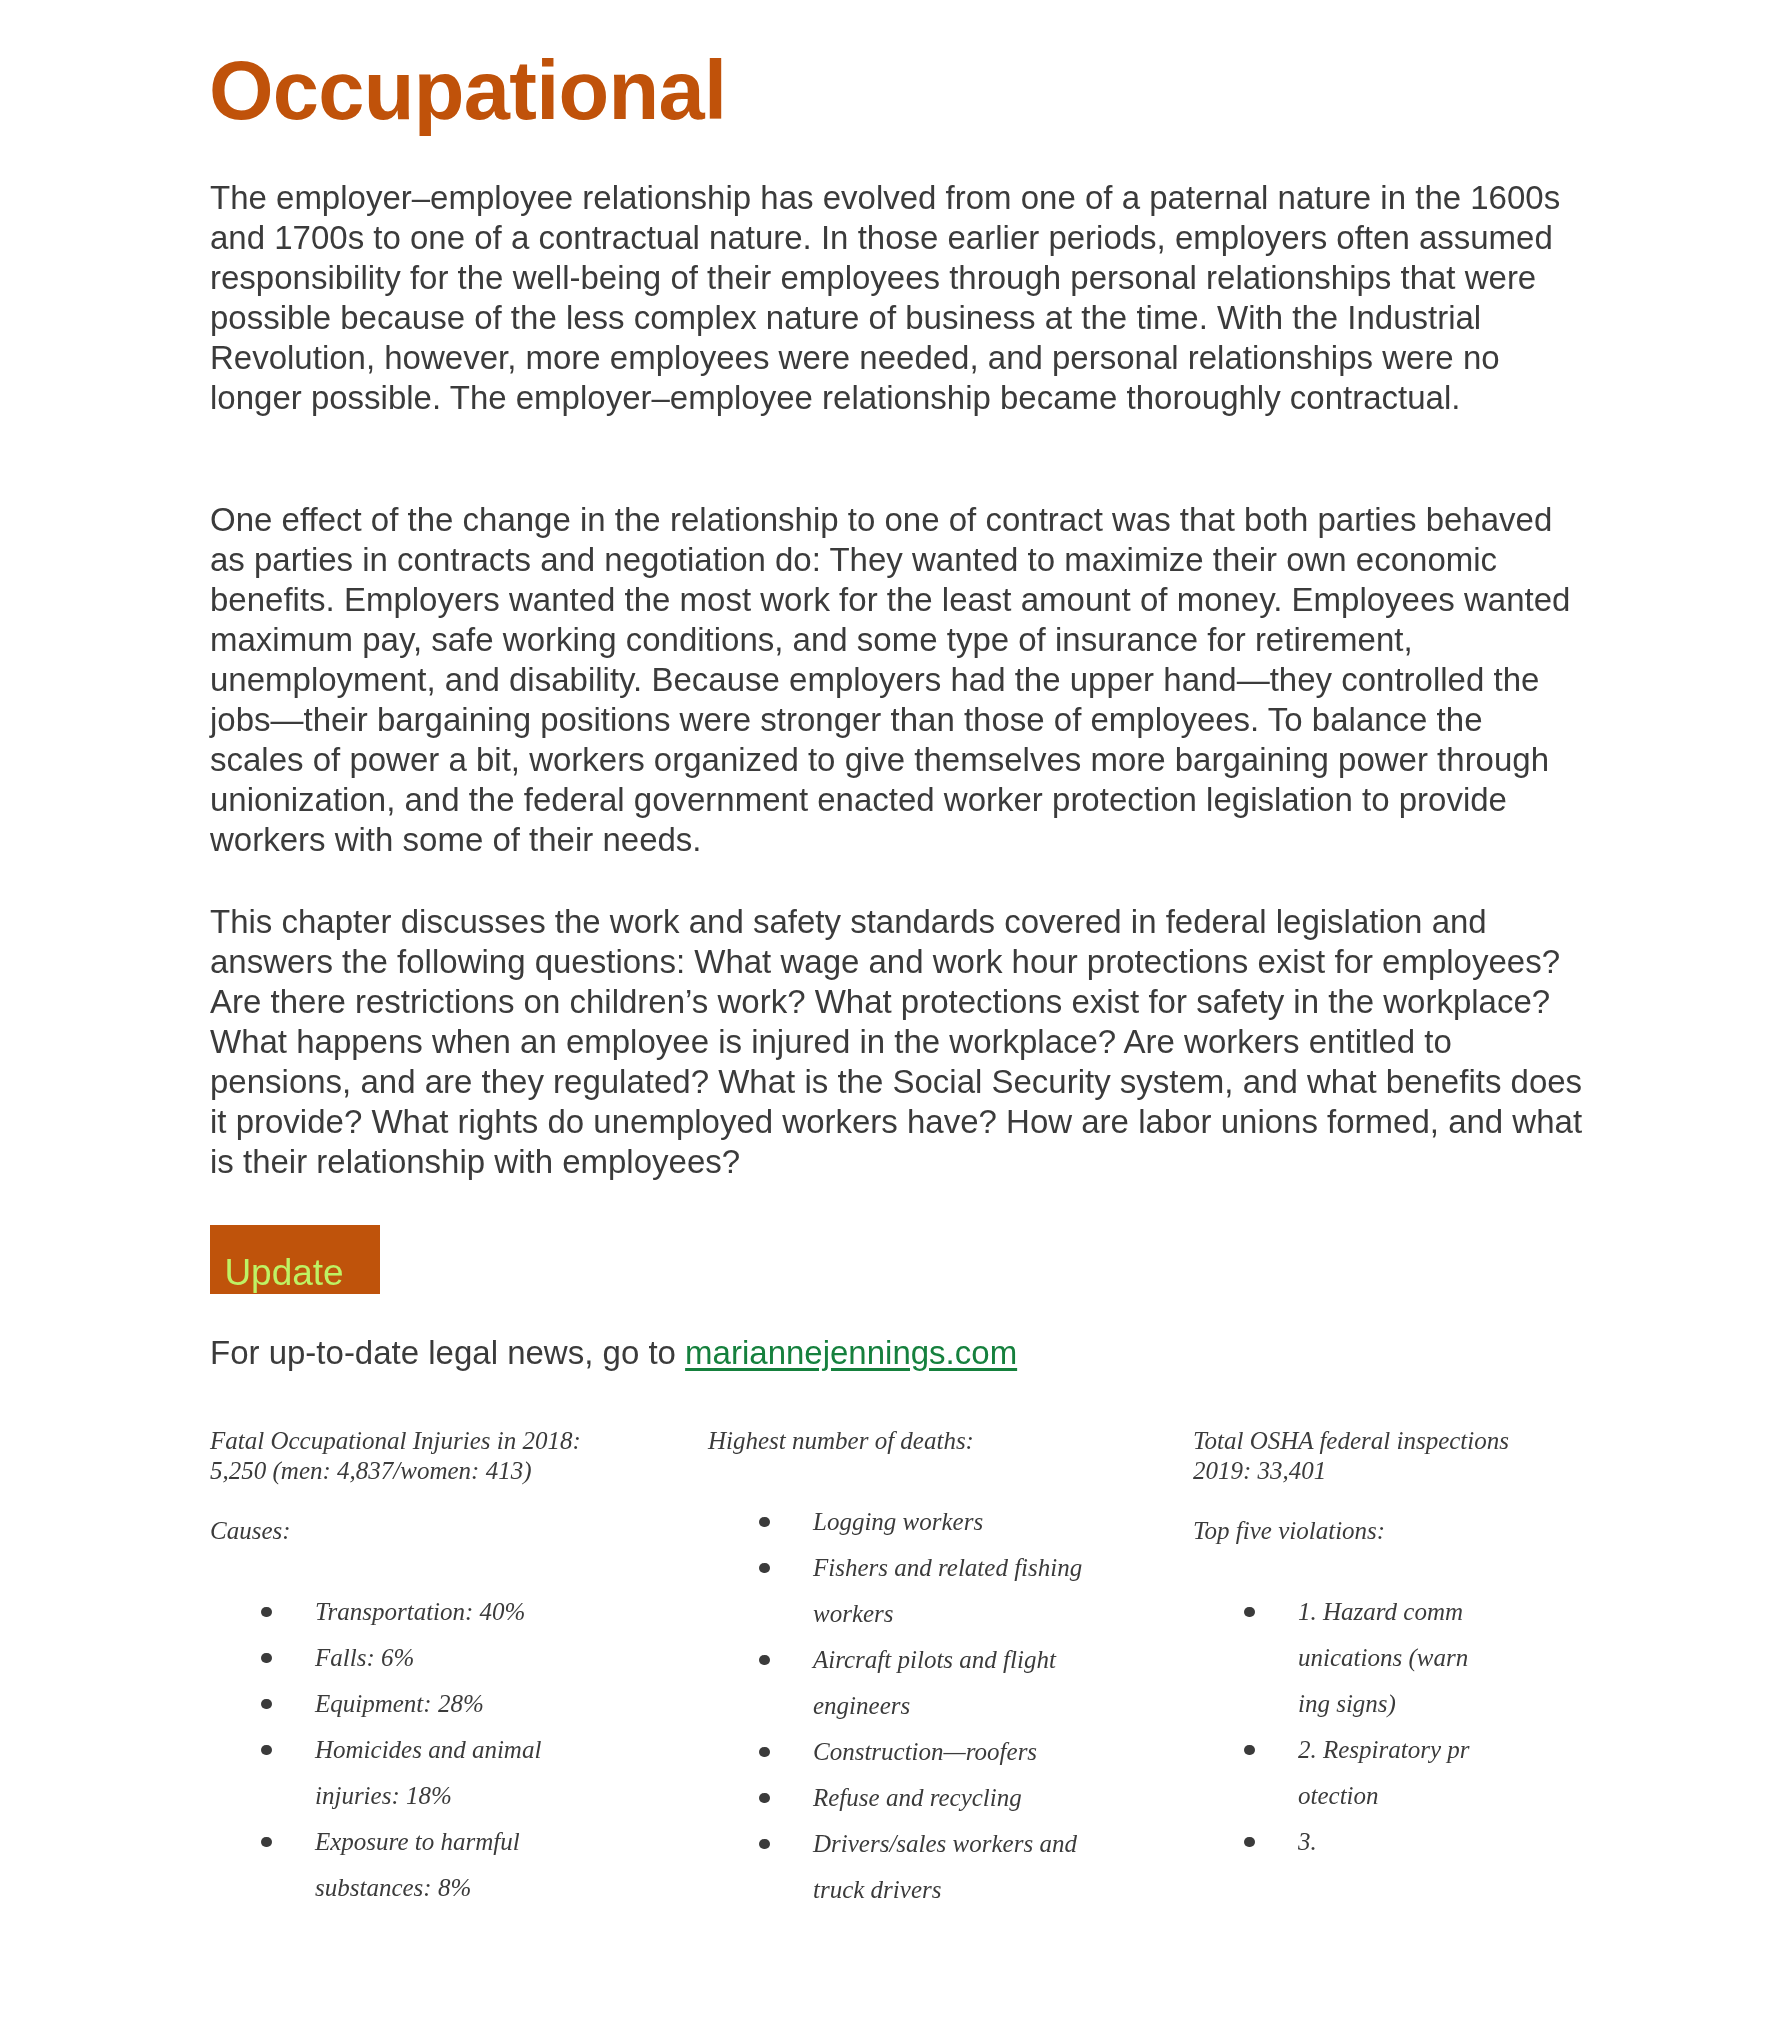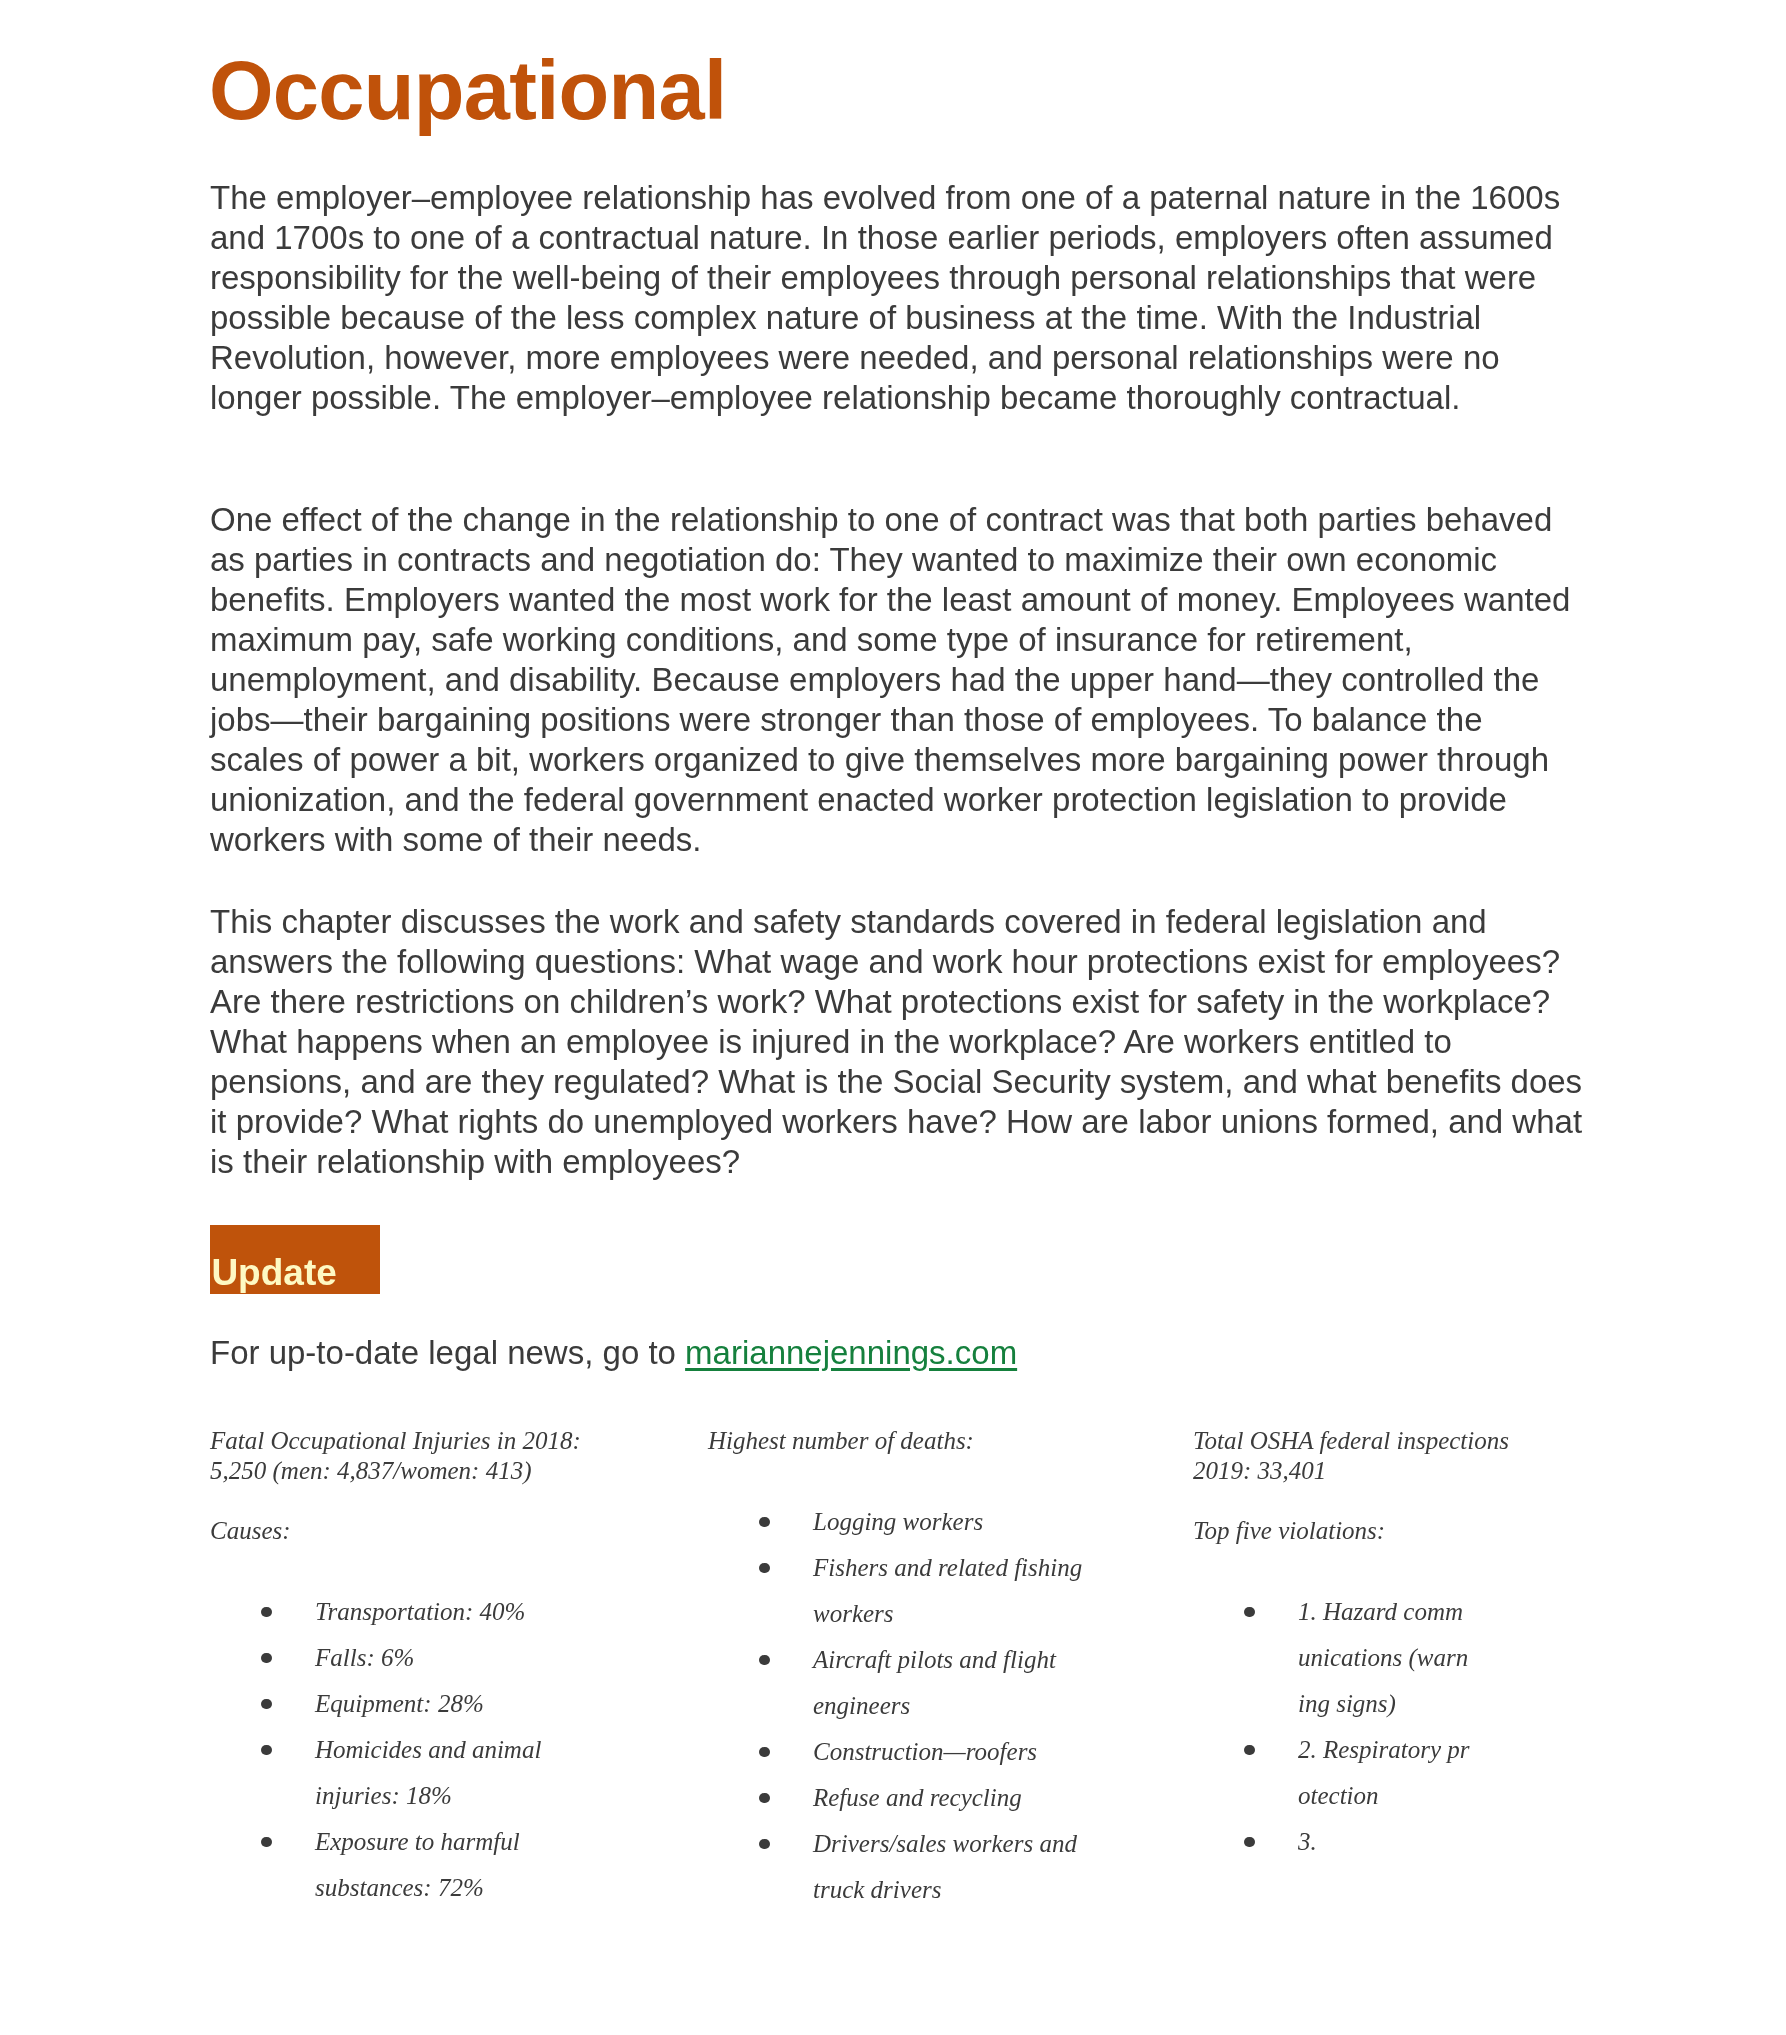--- a/index.html
+++ b/index.html
@@ -7,22 +7,22 @@
          font-family: "Liberation Sans", sans-serif; color: #3b3b3b; }
   .title { position: absolute; left: 209px; top: 49px; margin: 0;
            font-size: 83px; font-weight: bold; color: #c0520a; line-height: 1; letter-spacing: -0.7px; }
   .para { position: absolute; left: 210px; width: 1373px; margin: 0;
           font-size: 33px; line-height: 40px; color: #3b3b3b; }
   #p1 { top: 178px; }
   #p2 { top: 500px; }
   #p3 { top: 902px; }
   .update-box { position: absolute; left: 210px; top: 1225px; width: 170px; height: 69px;
                 background: #bf530b; }
-  .update-label { position: absolute; left: 1.4px; bottom: 2.8px; font-size: 37px; font-weight: bold;
-                  color: #fef9c3; line-height: 1; }
+  .update-label { position: absolute; left: 1.4px; bottom: 2.8px; font-size: 37px; font-weight: normal;
+                  color: #bef264; line-height: 1; padding-left: 13px; }
   .news { position: absolute; left: 210px; top: 1333px; font-size: 33px; line-height: 40px; }
   .news a { color: #15803d; font-weight: normal; text-decoration: underline; text-underline-offset: 4.2px; text-decoration-thickness: 2.8px; }
   .col { position: absolute; top: 1426px; font-size: 25px; font-style: italic; color: #3b3b3b; font-family: Liberation Serif, serif; }
   .col .head { margin: 0; line-height: 30px; }
   .col .sub { margin: 0; line-height: 30px; }
   .col ul { list-style: none; margin: 0; padding: 0; }
   .col li { position: relative; line-height: 46px; }
   .col li .bullet { position: absolute; width: 10.5px; height: 10.5px; border-radius: 50%; background: #3b3b3b; top: 17.5px; }
   #col1 { left: 210px; width: 448px; }
   #col1 .sub { margin-top: 30px; }
@@ -55,21 +55,21 @@
 
 <div class="col" id="col1">
   <p class="head">Fatal Occupational Injuries in 2018:</p>
   <p class="head">5,250 (men: 4,837/women: 413)</p>
   <p class="sub">Causes:</p>
   <ul>
     <li><span class="bullet"></span><span>Transportation: 40%</span></li>
     <li><span class="bullet"></span><span>Falls: 6%</span></li>
     <li><span class="bullet"></span><span>Equipment: 28%</span></li>
     <li><span class="bullet"></span><span>Homicides and animal injuries: 18%</span></li>
-    <li><span class="bullet"></span><span>Exposure to harmful substances: 72%</span></li>
+    <li><span class="bullet"></span><span>Exposure to harmful substances: 8%</span></li>
   </ul>
 </div>
 
 <div class="col" id="col2">
   <p class="head">Highest number of deaths:</p>
   <ul>
     <li><span class="bullet"></span><span>Logging workers</span></li>
     <li><span class="bullet"></span><span>Fishers and related fishing workers</span></li>
     <li><span class="bullet"></span><span>Aircraft pilots and flight engineers</span></li>
     <li><span class="bullet"></span><span>Construction—roofers</span></li>

